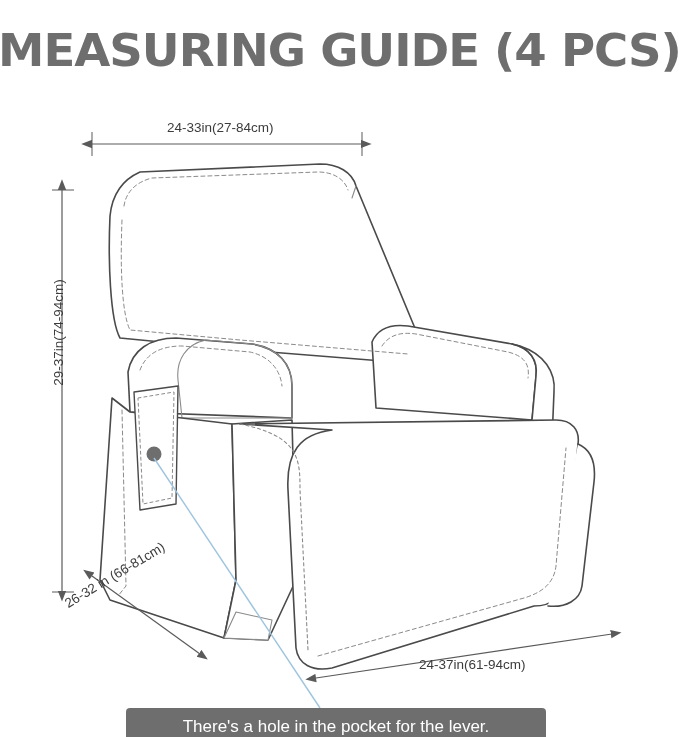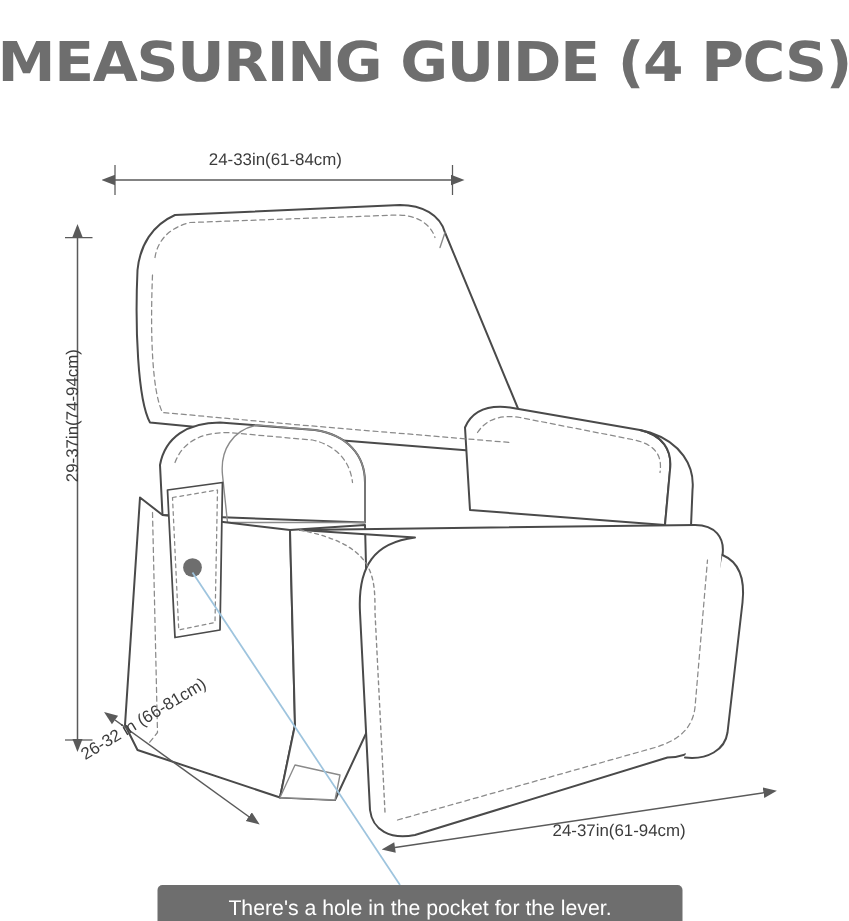--- a/index.html
+++ b/index.html
@@ -66,21 +66,21 @@
     width: 160px;
     text-align: center;
   }
   #label-depth {
     left: 62px;
     top: 578px;
     transform: rotate(-31deg);
     transform-origin: left top;
   }
   #label-extended {
-    left: 442px;
+    left: 419px;
     top: 637px;
   }
   
   .callout {
     position: absolute;
     left: 126px;
     top: 688px;
     width: 420px;
     height: 38px;
     background: #6e6e6e;
@@ -170,20 +170,20 @@
       <line x1="52" y1="572" x2="74" y2="572" stroke-width="1"></line>
 
       <line x1="92" y1="556" x2="200" y2="634" marker-start="url(#arrL)" marker-end="url(#arrR)"></line>
 
       <line x1="316" y1="658" x2="612" y2="614" marker-start="url(#arrL)" marker-end="url(#arrR)"></line>
     </g>
 
     <line x1="154" y1="438" x2="320" y2="688" stroke="#9ec4de" stroke-width="1.4"></line>
   </svg>
 
-  <div class="dim-label" id="label-width">24-33in(61-84cm)</div>
+  <div class="dim-label" id="label-width">24-33in(27-84cm)</div>
   <div class="dim-label" id="label-height">29-37in(74-94cm)</div>
   <div class="dim-label" id="label-depth">26-32 in (66-81cm)</div>
   <div class="dim-label" id="label-extended">24-37in(61-94cm)</div>
 
   <div class="callout">There's a hole in the pocket for the lever.</div>
 
 </div>
 
 </body></html>

